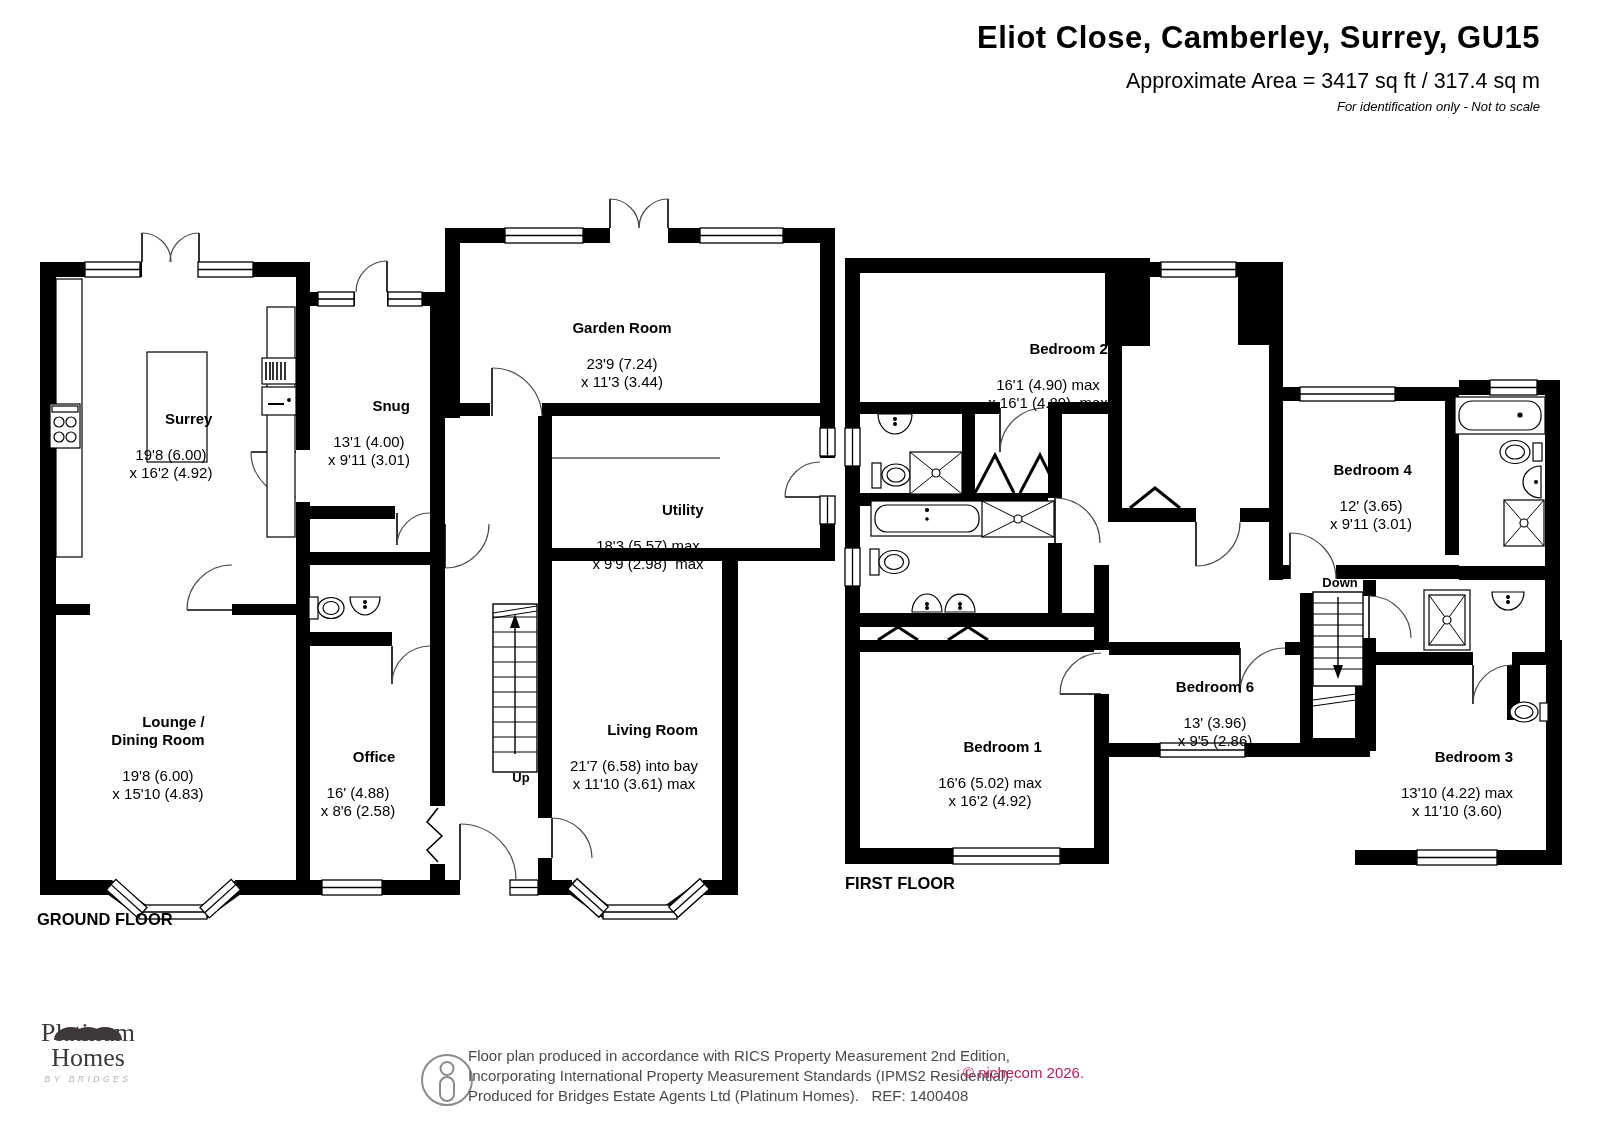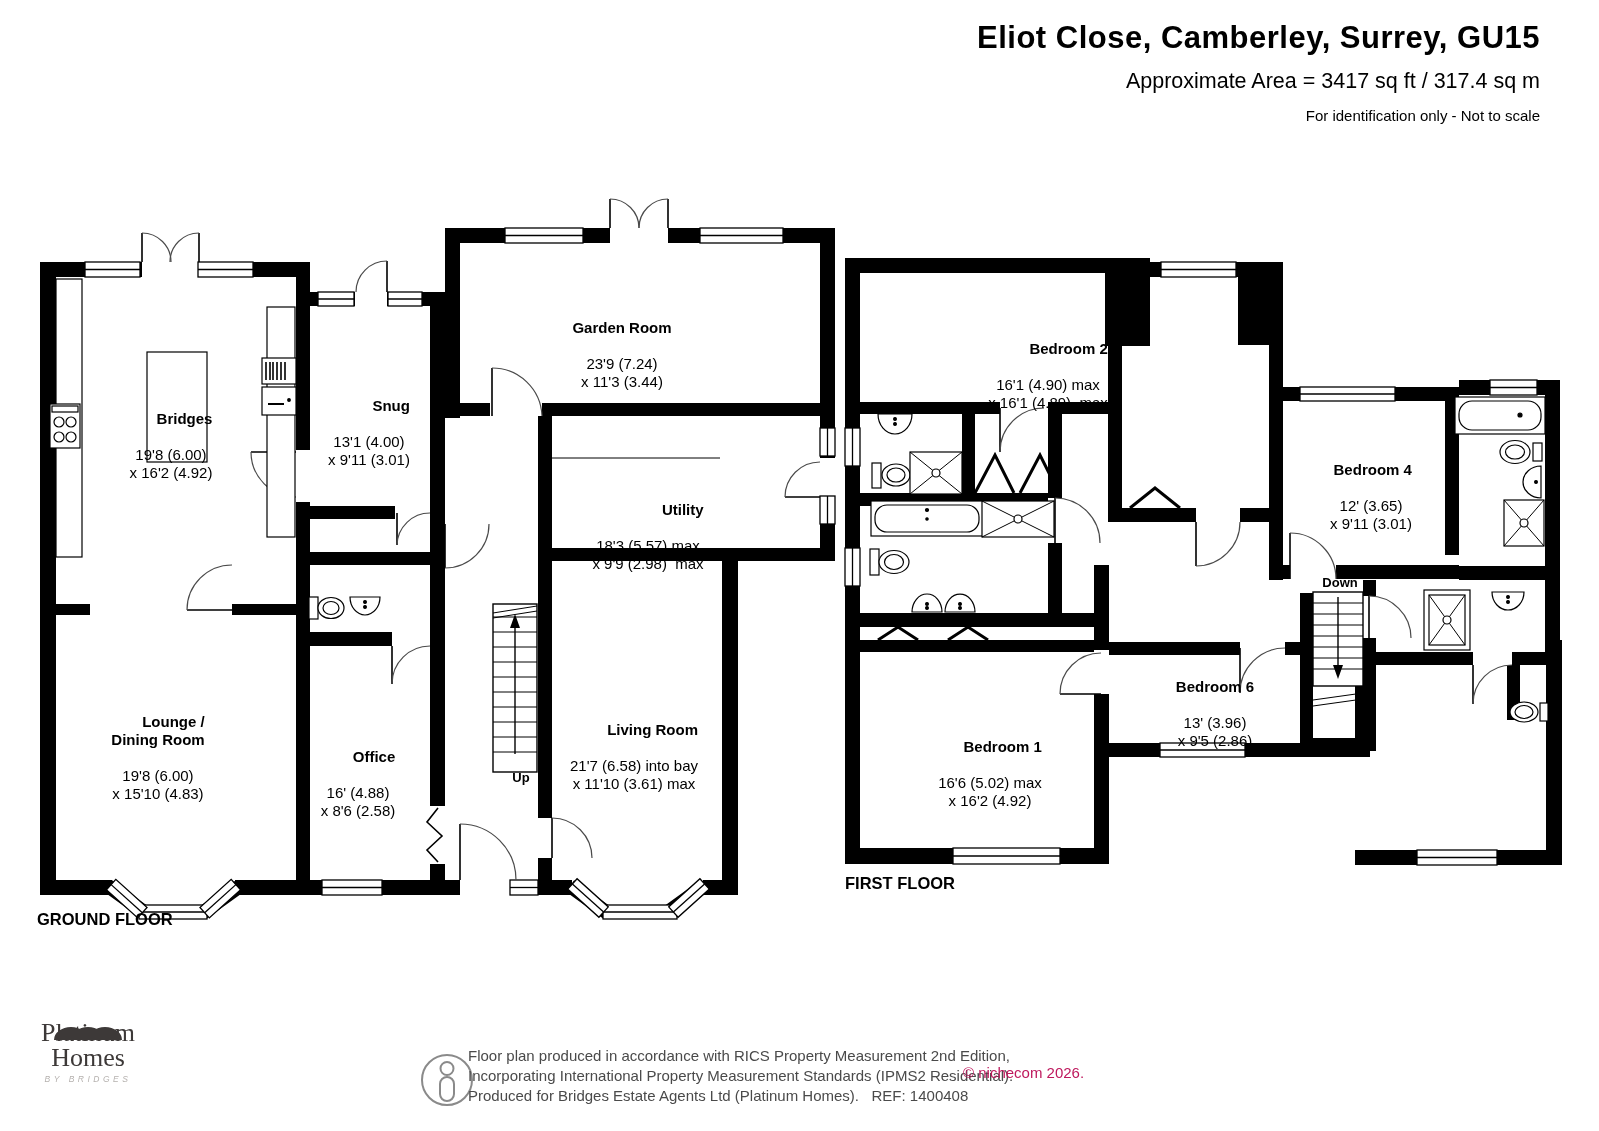--- a/index.html
+++ b/index.html
@@ -2,21 +2,21 @@
 <html><head>
 <meta charset="utf-8">
 <style>
   html,body{margin:0;padding:0;background:#fff;}
   .canvas{position:relative;width:1599px;height:1131px;background:#fff;overflow:hidden;
           font-family:"Liberation Sans",sans-serif;color:#000;}
   svg{position:absolute;left:0;top:0;}
   .header{position:absolute;right:59px;top:20px;text-align:right;}
   .header-title{font-size:31px;font-weight:bold;letter-spacing:.5px;}
   .header-area{font-size:21.5px;margin-top:13px;}
-  .header-note{font-size:15px;margin-top:13px;}
+  .header-note{font-size:13px;margin-top:5px;font-style:italic;}
   .room-label{position:absolute;transform:translateX(-50%);text-align:center;
               font-size:15px;line-height:18px;white-space:pre-line;}
   .room-name{font-weight:bold;white-space:pre-line;text-align:right;}
   .floor-label{position:absolute;font-weight:bold;font-size:16.5px;}
   .stair-label{position:absolute;transform:translateX(-50%);font-weight:bold;font-size:13px;}
   .footer-disclaimer{position:absolute;left:468px;top:1046px;font-size:15px;line-height:20px;
                      color:#4a4a4a;white-space:pre-line;}
   .footer-copyright{position:absolute;left:963px;top:1064px;font-size:15px;color:#be185d;}
   .logo{position:absolute;left:36px;top:1020px;width:104px;text-align:center;
         color:#3d3938;font-family:"Liberation Serif",serif;}
@@ -332,21 +332,21 @@
   </g>
 </svg>
 
 <div class="header">
   <div class="header-title">Eliot Close, Camberley, Surrey, GU15</div>
   <div class="header-area">Approximate Area = 3417 sq ft / 317.4 sq m</div>
   <div class="header-note">For identification only - Not to scale</div>
 </div>
 
 <div class="room-label" style="left:171px;top:392px">
-  <div class="room-name">Bridges</div>
+  <div class="room-name">Surrey</div>
   <div>19'8 (6.00)
 x 16'2 (4.92)</div></div>
 <div class="room-label" style="left:369px;top:379px">
   <div class="room-name">Snug</div>
   <div>13'1 (4.00)
 x 9'11 (3.01)</div></div>
 <div class="room-label" style="left:622px;top:301px">
   <div class="room-name">Garden Room</div>
   <div>23'9 (7.24)
 x 11'3 (3.44)</div></div>
@@ -377,20 +377,24 @@
   <div>12' (3.65)
 x 9'11 (3.01)</div></div>
 <div class="room-label" style="left:990px;top:720px">
   <div class="room-name">Bedroom 1</div>
   <div>16'6 (5.02) max
 x 16'2 (4.92)</div></div>
 <div class="room-label" style="left:1215px;top:660px">
   <div class="room-name">Bedroom 6</div>
   <div>13' (3.96)
 x 9'5 (2.86)</div></div>
+<div class="room-label" style="left:1457px;top:730px">
+  <div class="room-name">Bedroom 3</div>
+  <div>13'10 (4.22) max
+x 11'10 (3.60)</div></div>
 
 <div class="stair-label" style="left:521px;top:770px">Up</div>
 <div class="stair-label" style="left:1340px;top:575px">Down</div>
 
 <div class="floor-label" style="left:37px;top:910px">GROUND FLOOR</div>
 <div class="floor-label" style="left:845px;top:874px">FIRST FLOOR</div>
 
 <div class="logo">
   <svg width="104" height="20" viewBox="0 0 104 20">
     <path d="M18,20 A17,13 0 0 1 52,20 Z M35,20 A17,13 0 0 1 69,20 Z M52,20 A17,13 0 0 1 86,20 Z" fill="#3d3938"></path>

